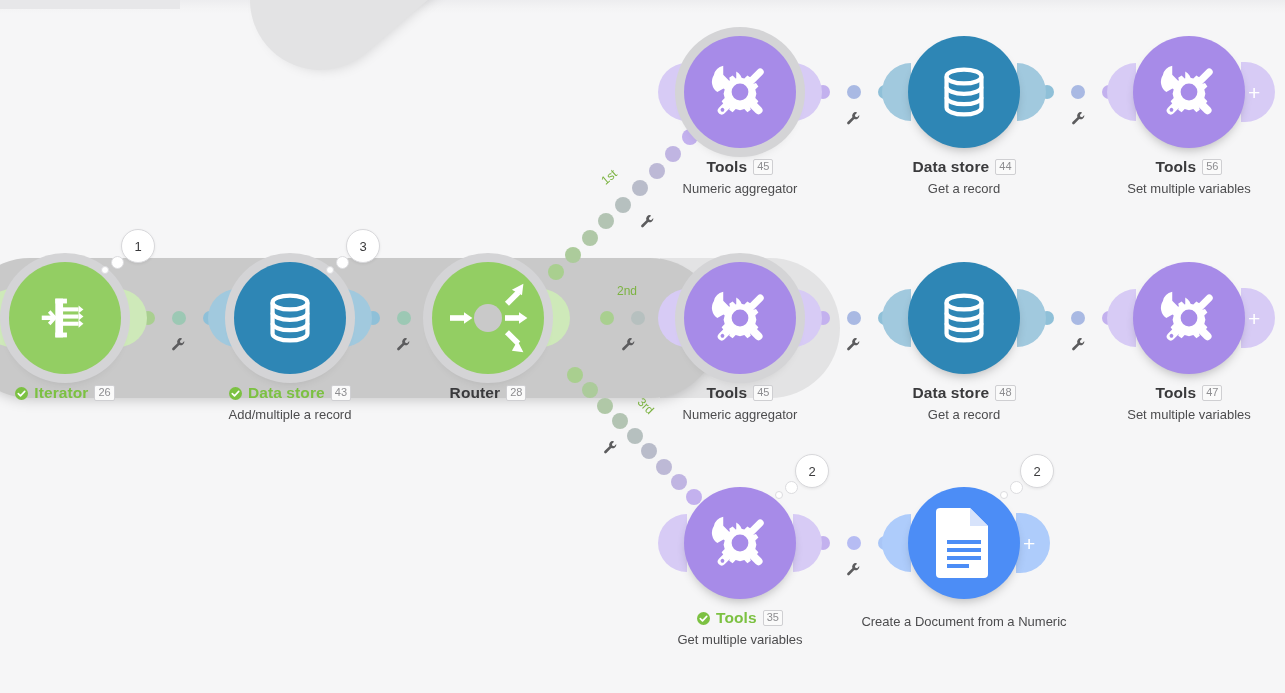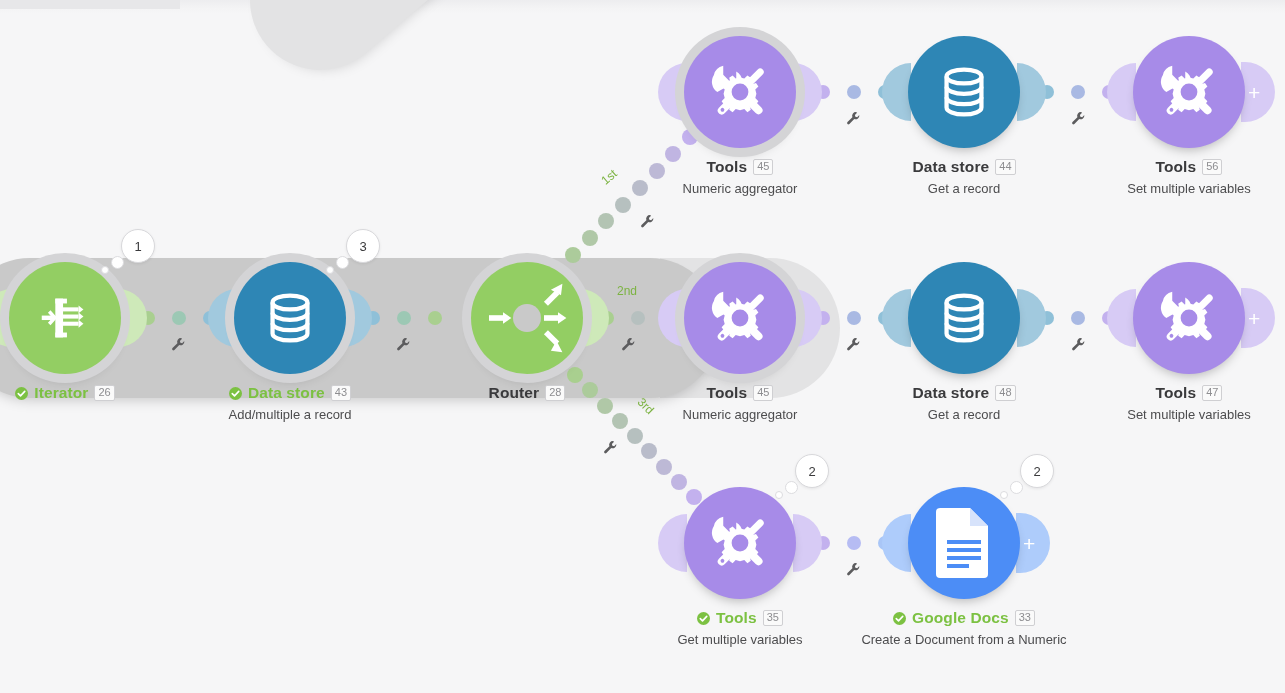--- a/index.html
+++ b/index.html
@@ -311,21 +311,21 @@
             <span class="lab-id">43</span>
           </div>
           <div class="lab-sub">Add/multiple a record</div>
         </div>
       </div>
       <div class="bubble" style="left: 346px; top: 229px;">
         <div class="bub-d1"></div>
         <div class="bub-d2"></div>
         <div class="bub-main">3</div>
       </div>
-      <div class="node" style="left: 471px; top: 262px; text-decoration: underline;">
+      <div class="node" style="left: 432px; top: 262px; text-decoration: underline;">
         <div class="nub out" style="background: rgb(206, 233, 185);"></div>
         <div class="disc haloed" style="background: rgb(147, 206, 99);">
           <span>
     <svg width="88" height="88" viewBox="0 0 88 88" aria-hidden="true">
       <circle cx="44" cy="44" r="14" fill="#c9c9c9"></circle>
       <g fill="#fff">
         <rect x="6" y="41.2" width="16" height="5.6"></rect>
         <path d="M20 38.2 l8.4 5.8 l-8.4 5.8 z"></path>
         <rect x="61" y="41.2" width="16" height="5.6"></rect>
         <path d="M75 38.2 l8.4 5.8 l-8.4 5.8 z"></path>
@@ -602,29 +602,20 @@
       <g fill="#4c8df6">
         <rect x="13" y="32" width="34" height="4"></rect>
         <rect x="13" y="40" width="34" height="4"></rect>
         <rect x="13" y="48" width="34" height="4"></rect>
         <rect x="13" y="56" width="22" height="4"></rect>
       </g>
     </svg>
           </span>
         </div>
         <div class="labels">
-          <div class="lab-row">
-            <span class="chk">
-              <svg width="9" height="9" viewBox="0 0 10 10" aria-hidden="true">
-    <path d="M1.4 5.2 L3.9 7.6 L8.6 2.6" fill="none" stroke="#fff" stroke-width="1.8" stroke-linecap="round" stroke-linejoin="round"></path>
-              </svg>
-            </span>
-            <span class="lab-title ok">Google Docs</span>
-            <span class="lab-id">33</span>
-          </div>
           <div class="lab-sub">Create a Document from a Numeric</div>
         </div>
       </div>
       <div class="bubble" style="left: 1020px; top: 454px;">
         <div class="bub-d1"></div>
         <div class="bub-d2"></div>
         <div class="bub-main">2</div>
       </div>
     </div>
 

